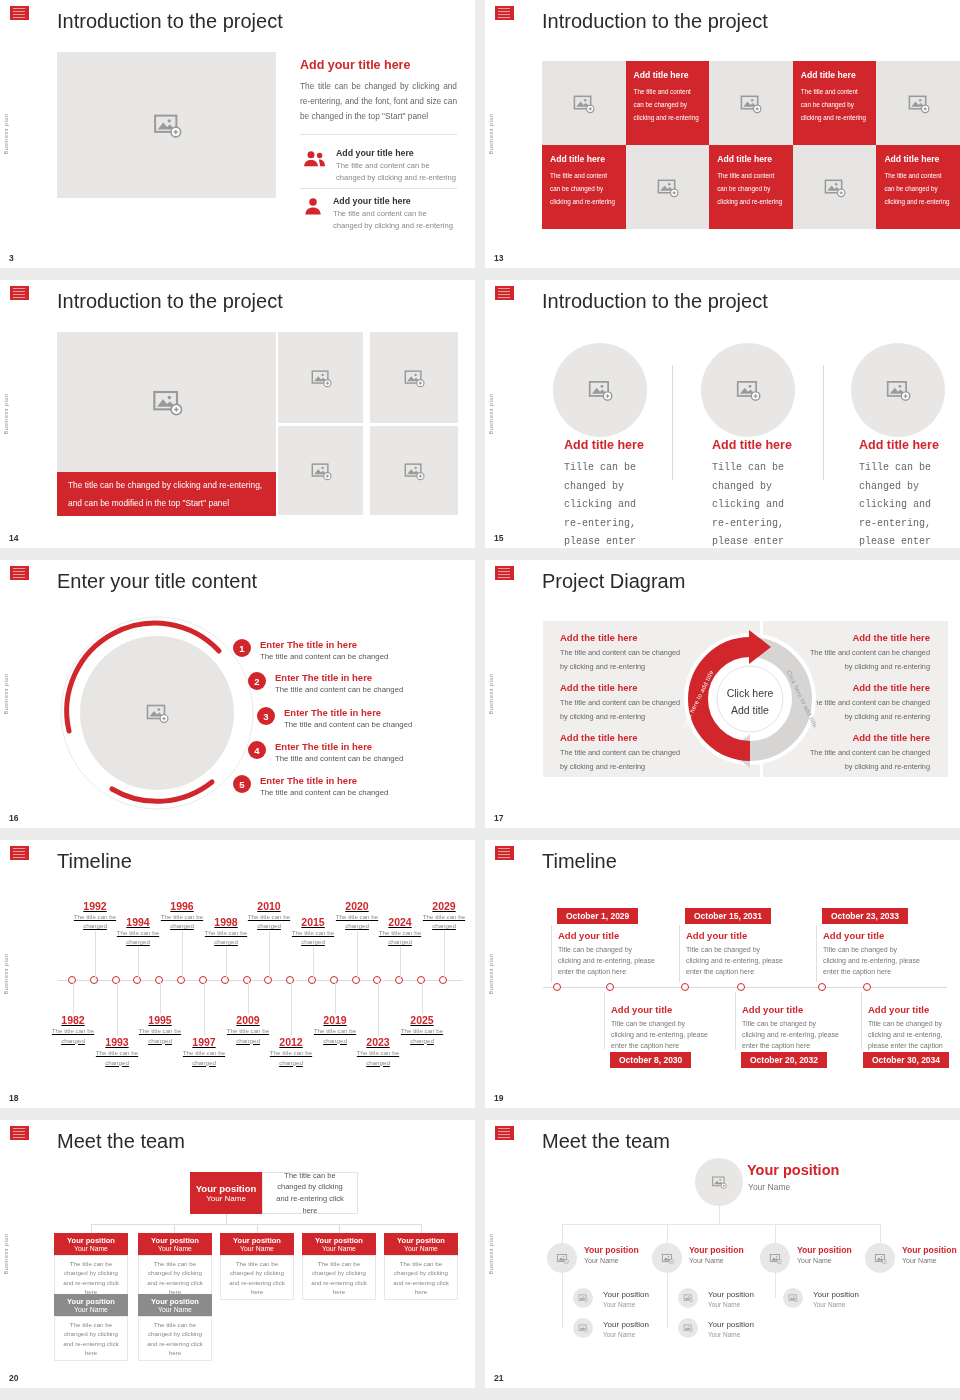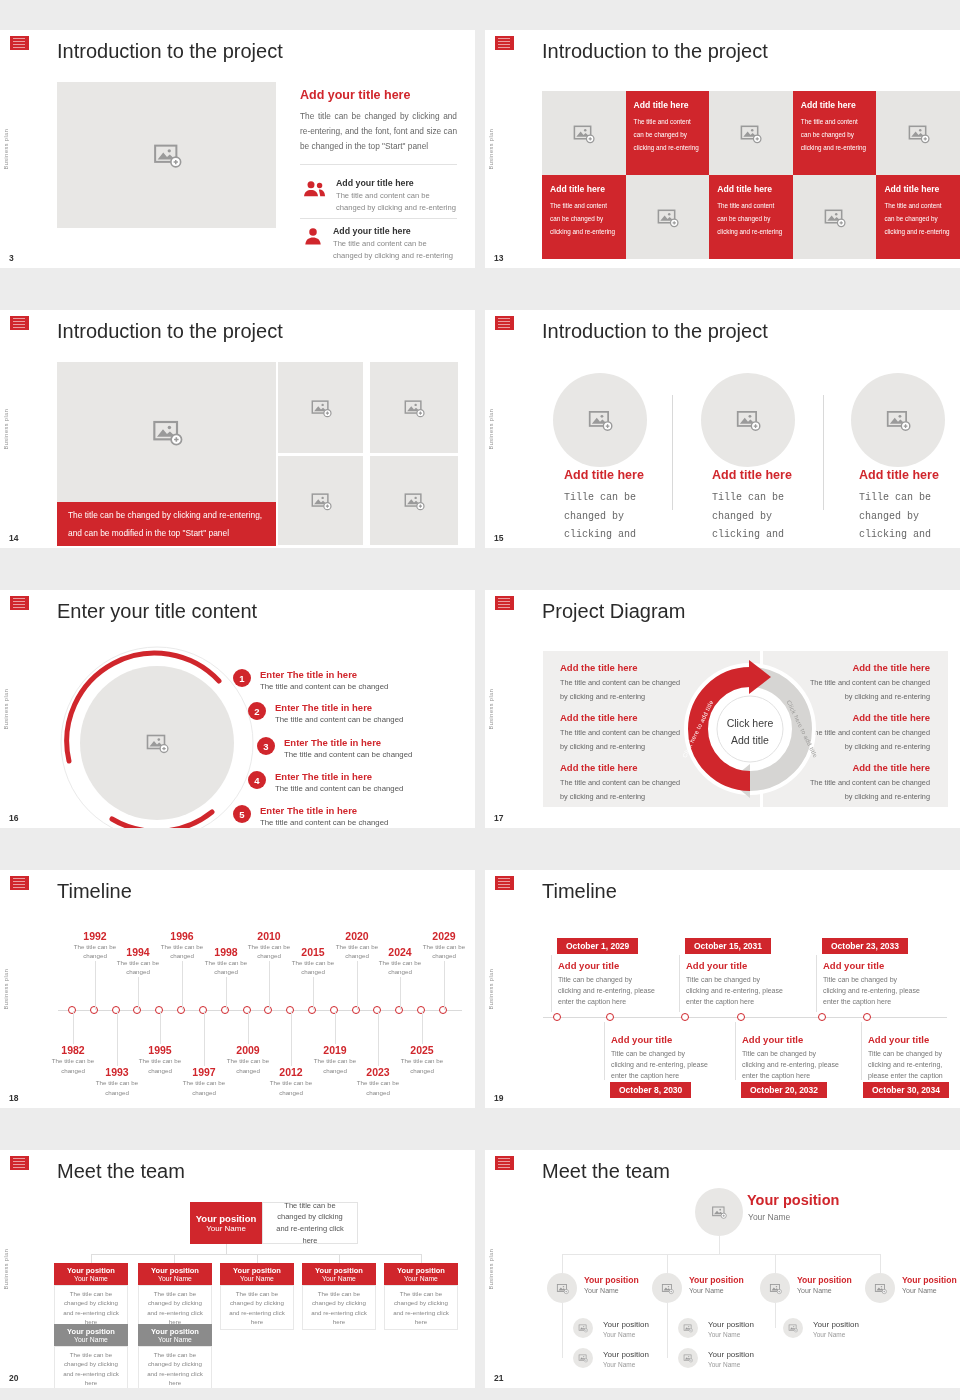--- a/index.html
+++ b/index.html
@@ -1,18 +1,18 @@
 <!DOCTYPE html>
 <html><head>
 <meta charset="utf-8">
 <style>
   html,body{margin:0;padding:0;}
   body{width:960px;height:1400px;background:#ececec;font-family:"Liberation Sans",sans-serif;-webkit-font-smoothing:antialiased;}
   .grid{display:grid;grid-template-columns:475px 475px;grid-template-rows:repeat(5,268px);gap:12px 10px;width:960px;}
-  .slide{position:relative;background:#fff;overflow:hidden;margin-top:30px;}
+  .slide{position:relative;background:#fff;overflow:hidden;}
   .logo{position:absolute;left:10px;top:6px;width:19px;height:14px;background:#d0262c;
         background-image:repeating-linear-gradient(to bottom,rgba(255,255,255,.55) 0 1px,transparent 1px 3px);
         background-size:12px 10px;background-position:3px 2px;background-repeat:no-repeat;}
   .vtext{position:absolute;left:3px;top:50%;transform:translateY(-50%) rotate(180deg);writing-mode:vertical-rl;
          font-size:5.5px;color:#8f8f8f;letter-spacing:.5px;}
   .stitle{position:absolute;left:57px;top:10px;margin:0;font-size:20px;font-weight:400;color:#2a2a2a;}
   .pagenum{position:absolute;left:9px;bottom:5px;font-size:8.5px;font-weight:bold;color:#333;}
   .ph{position:absolute;background:#e8e7e5;display:flex;align-items:center;justify-content:center;}
   .icn{color:#9a9a9a;display:block;}
   .redh{color:#d0262c;font-weight:bold;}
@@ -47,21 +47,21 @@
   .s16 .nt2{font-size:7.8px;color:#555;}
   
   .s17 .panel{position:absolute;top:61px;height:156px;background:#f0efee;}
   .s17 .pt{position:absolute;font-size:9.5px;}
   .s17 .px{position:absolute;font-size:7.3px;color:#666;line-height:1.9;width:125px;}
   .s17 .ctr{position:absolute;left:225px;top:125px;width:80px;text-align:center;font-size:10.5px;color:#3c3c3c;line-height:1.6;}
   .s17 .arcl{position:absolute;font-size:6px;white-space:nowrap;letter-spacing:.3px;}
   
   .tl-line{position:absolute;height:1px;background:#dadada;}
   .mk{position:absolute;width:6px;height:6px;border:1.5px solid #d0262c;border-radius:50%;background:#fff;}
-  .s18 .lbl{position:absolute;width:50px;display:flex;flex-direction:column;align-items:center;text-align:center;}
+  .s18 .lbl{position:absolute;width:50px;display:flex;flex-direction:column;align-items:center;text-align:center;text-decoration:underline;}
   .s18 .yr{font-size:10.5px;font-weight:bold;color:#d0262c;}
   .s18 .cap{font-size:6.2px;color:#888;line-height:1.5;width:44px;}
   .s18 .stem{width:1px;background:#e0e0e0;flex:1 1 auto;}
   .s18 .a-tall{top:60px;height:80px;}
   .s18 .a-short{top:76px;height:64px;}
   .s18 .b-near{top:141px;height:64px;}
   .s18 .b-far{top:141px;height:86px;}
   .s19 .badge{position:absolute;background:#d0262c;color:#fff;font-size:8.5px;font-weight:bold;height:16px;line-height:16px;
         padding:0 9px;white-space:nowrap;}
   .s19 .gt{position:absolute;font-size:9.5px;}

